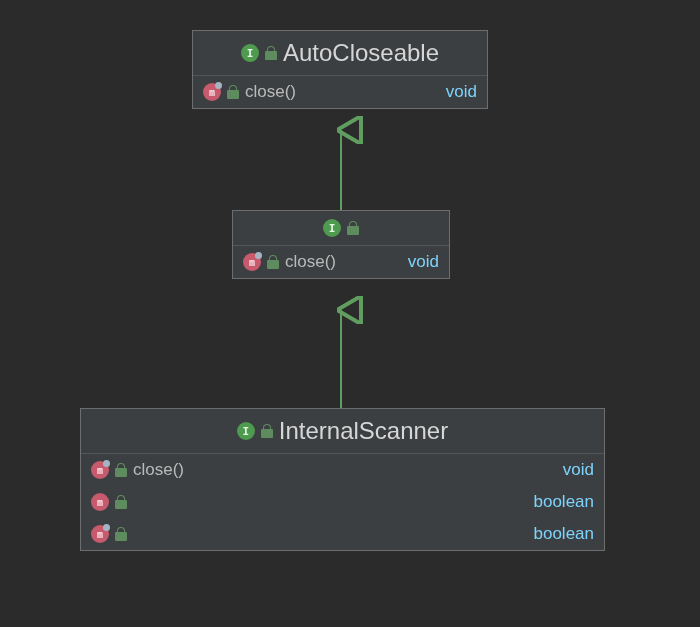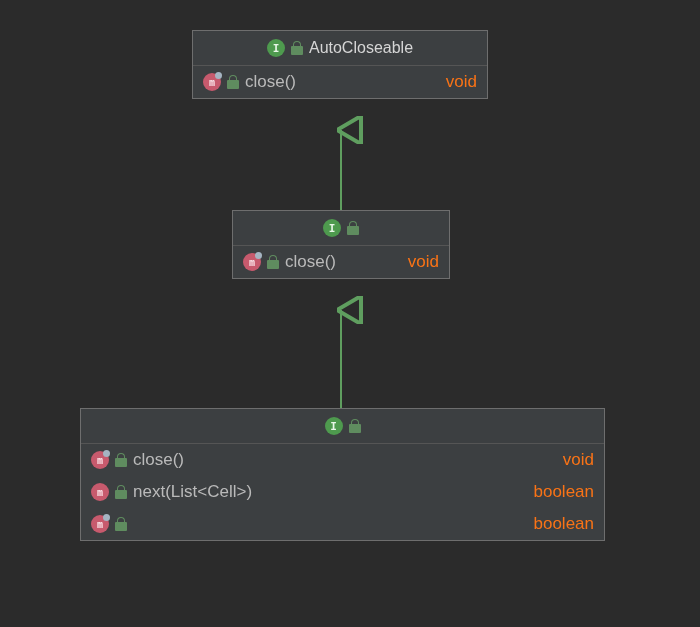--- a/index.html
+++ b/index.html
@@ -20,38 +20,38 @@
   .node-header {
     display: flex;
     align-items: center;
     justify-content: center;
     gap: 6px;
     padding: 8px 14px;
     border-bottom: 1px solid #555;
   }
   .node-title {
     color: #d6d6d6;
-    font-size: 16px;
+    font-size: 24px;
   }
   .members {
     display: flex;
     flex-direction: column;
   }
   .member-row {
     display: flex;
     align-items: center;
     gap: 6px;
     padding: 6px 10px;
     font-size: 17px;
     color: #bababa;
     white-space: nowrap;
   }
   .member-name { flex: 0 0 auto; }
   .spacer { flex: 1 1 auto; min-width: 14px; }
-  .member-ret { flex: 0 0 auto; color: #f97316; }
+  .member-ret { flex: 0 0 auto; color: #7dd3fc; }
   
   .icon-i {
     width: 18px; height: 18px; border-radius: 50%;
     background: #4e9a4e; color: #e8f7e8;
     display: inline-flex; align-items: center; justify-content: center;
     font-size: 11px; font-weight: bold; font-family: Consolas, monospace;
   }
   .icon-m {
     width: 18px; height: 18px; border-radius: 50%;
     background: #c75a6d; color: #fbe6ea;
@@ -125,33 +125,33 @@
           <span class="member-name">close()</span>
           <span class="spacer"></span>
           <span class="member-ret">void</span>
         </div>
       </div>
     </div>
     <div class="node" style="left:80px; top:408px; width:525px;">
       <div class="node-header">
         <span class="icon-i">I</span>
         <span class="icon-lock"></span>
+        <span class="node-title">InternalScanner</span>
       </div>
       <div class="members">
         <div class="member-row">
           <span class="icon-m inherited">m</span>
           <span class="icon-lock"></span>
           <span class="member-name">close()</span>
           <span class="spacer"></span>
           <span class="member-ret">void</span>
         </div>
         <div class="member-row">
           <span class="icon-m">m</span>
           <span class="icon-lock"></span>
-          <span class="member-name">next(List&lt;Cell&gt;)</span>
           <span class="spacer"></span>
           <span class="member-ret">boolean</span>
         </div>
         <div class="member-row">
           <span class="icon-m inherited">m</span>
           <span class="icon-lock"></span>
           <span class="spacer"></span>
           <span class="member-ret">boolean</span>
         </div>
       </div>

